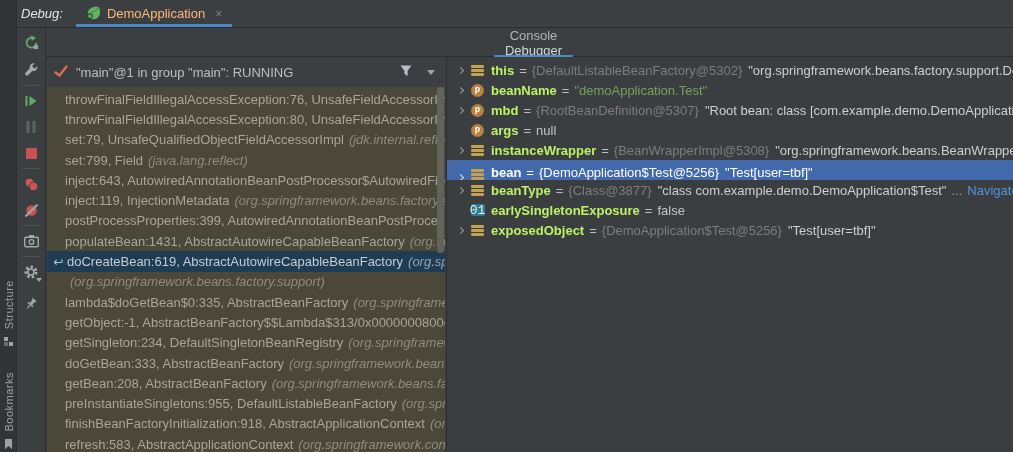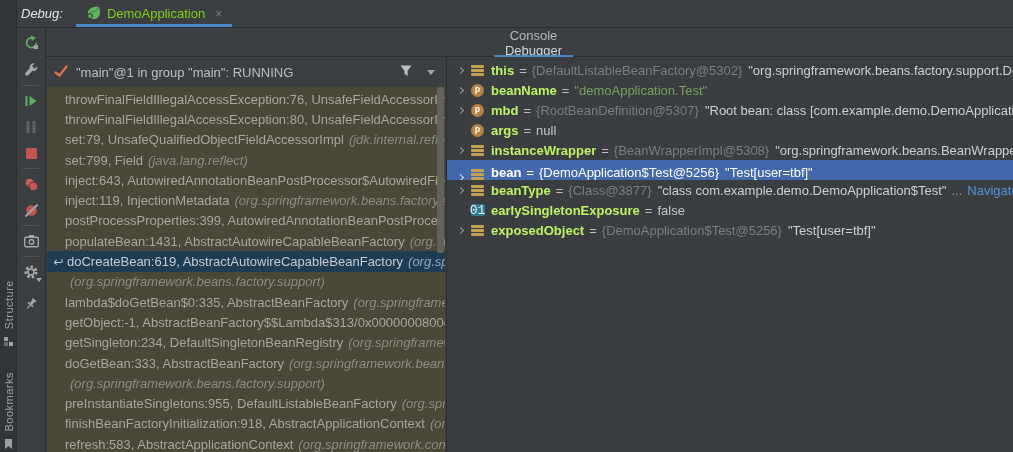--- a/index.html
+++ b/index.html
@@ -8,21 +8,21 @@
 
   
   .stripe { position:absolute; left:0; top:0; width:17px; height:452px; background:#323537; border-right:1px solid #2a2c2e; z-index:5; }
   .stripe-btn { position:absolute; left:0; width:17px; display:flex; flex-direction:column; align-items:center; gap:5px; }
   .stripe-label { writing-mode:vertical-rl; transform:rotate(180deg); font-size:11px; color:#9da1a4; letter-spacing:.5px; }
 
   
   .toprow { position:absolute; left:17px; top:0; width:996px; height:28px; border-bottom:1px solid #2b2d2f; display:flex; align-items:center; padding-left:4px; }
   .debug-label { color:#e5e5e5;font-style:italic; }
   .session-tab { position:relative; height:100%; display:flex; align-items:center; gap:6px; padding:0 10px; margin-left:13px; }
-  .session-tab .title { color:#84cc16; }
+  .session-tab .title { color:#fdba74; }
   .session-tab .close { color:#7f8487; font-size:12px; margin-left:4px; }
   .tab-underline { position:absolute; left:0; right:0; bottom:0; height:3px; background:#4a88c7; }
 
   
   .tabsrow { position:absolute; left:46px; top:28px; width:967px; height:29px; display:flex; align-items:center; border-bottom:1px solid #2b2d2f; padding-left:8px;flex-direction:column; }
   .rtab { position:relative; height:100%; display:flex; align-items:center; gap:6px; padding:0 13px; color:#b3b6b8; }
   .rtab.active { color:#d3d6d8;text-decoration:underline; }
   .rtab.active::after { content:""; position:absolute; left:2px; right:2px; bottom:0; height:3px; background:#4a88c7; }
   .tb-sep { width:1px; height:18px; background:#515456; margin:0 7px; }
   .tb-ic { width:26px; height:22px; display:flex; align-items:center; justify-content:center; }
@@ -313,20 +313,21 @@
       </div>
     <div class="frame">
         <span class="ftext">getSingleton:234, DefaultSingletonBeanRegistry</span>
         <span class="fpkg">(org.springframework.beans.factory.support)</span>
       </div>
     <div class="frame">
         <span class="ftext">doGetBean:333, AbstractBeanFactory</span>
         <span class="fpkg">(org.springframework.beans.factory.support)</span>
       </div>
     <div class="frame">
+        <span class="ftext">getBean:208, AbstractBeanFactory</span>
         <span class="fpkg">(org.springframework.beans.factory.support)</span>
       </div>
     <div class="frame">
         <span class="ftext">preInstantiateSingletons:955, DefaultListableBeanFactory</span>
         <span class="fpkg">(org.springframework.beans.factory.support)</span>
       </div>
     <div class="frame">
         <span class="ftext">finishBeanFactoryInitialization:918, AbstractApplicationContext</span>
         <span class="fpkg">(org.springframework.context.support)</span>
       </div>

